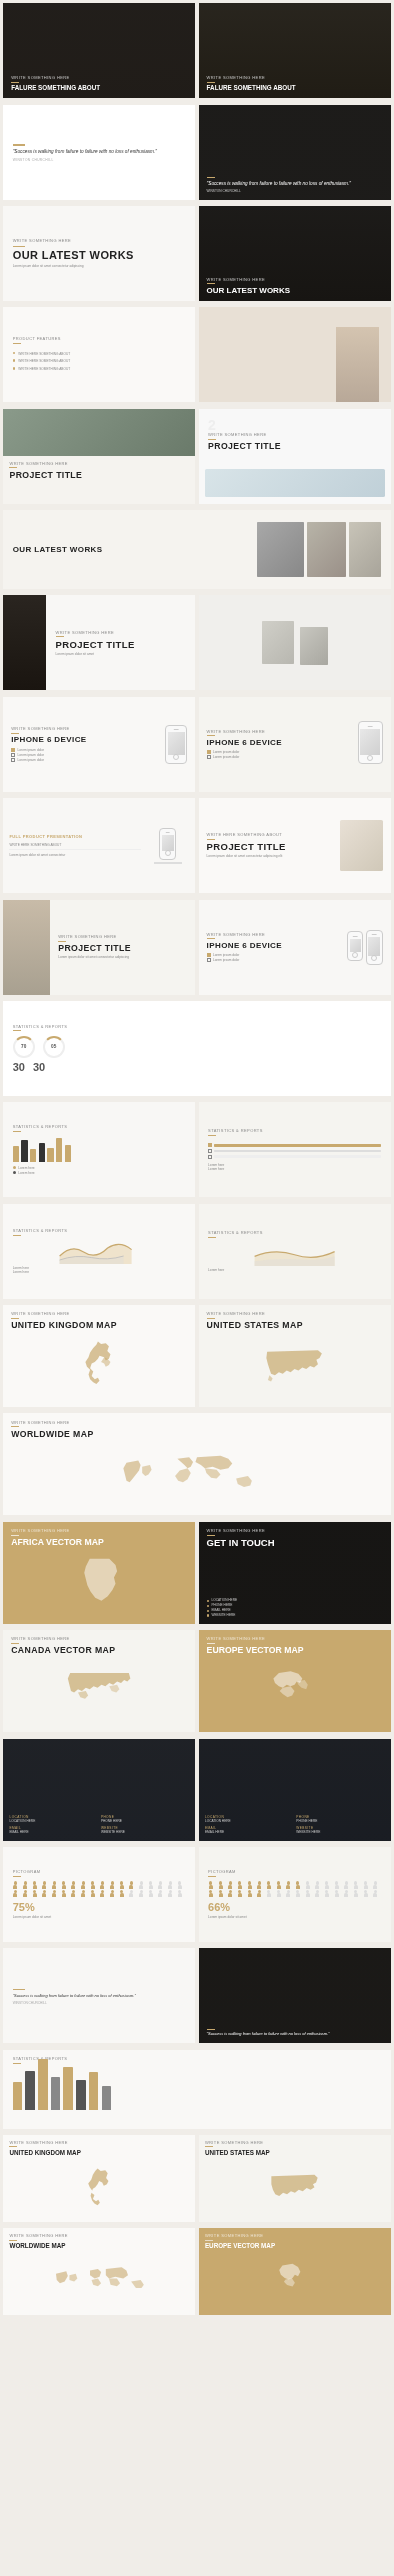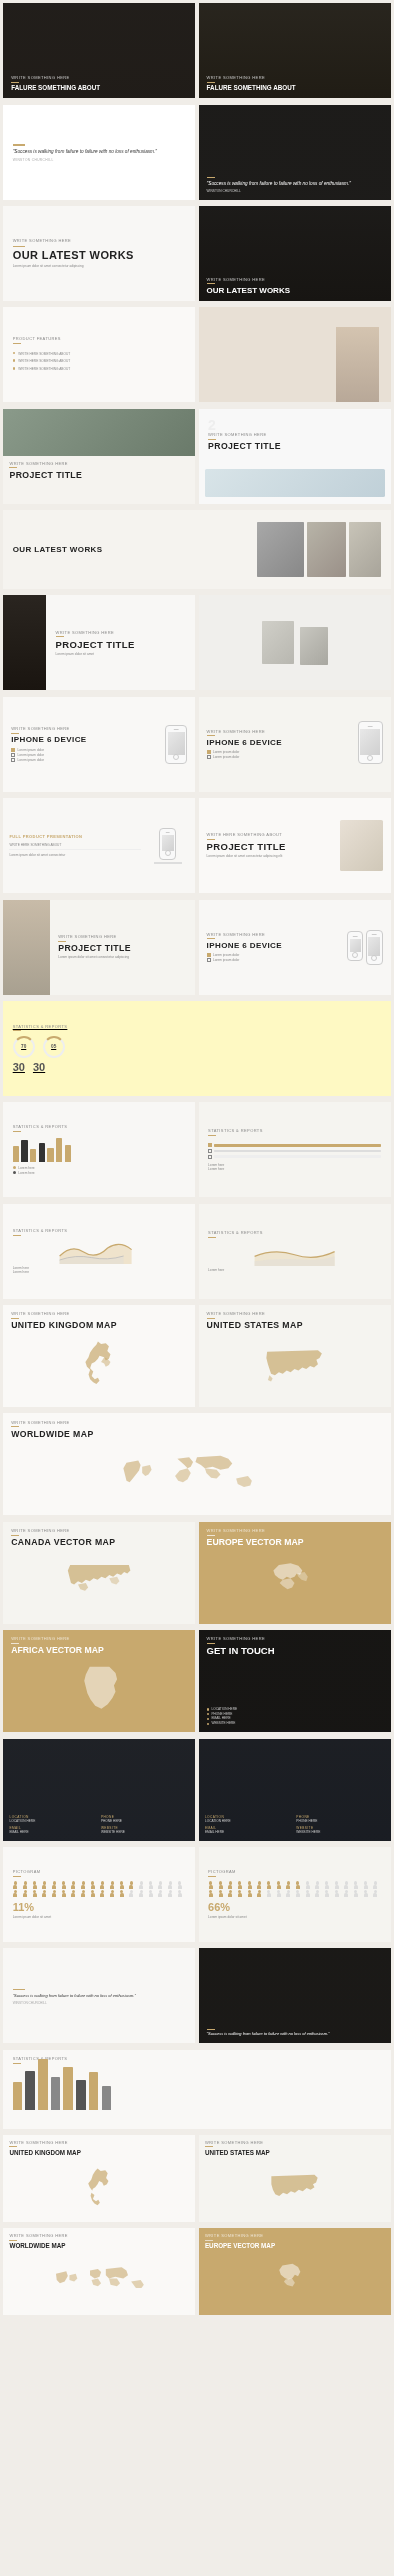--- a/index.html
+++ b/index.html
@@ -501,21 +501,21 @@
           </div>
           <div class="iphone-mockup" style="width:17.3px;height:35px;">
             <div class="iphone-screen"></div>
           </div>
         </div>
       </div>
     </div>
   </div>
 
   <div class="row">
-    <div class="slide slide-half" style="background:#fef9c3;text-decoration:underline;">
+    <div class="slide slide-half" style="background:#ffffff;">
       <div class="slide-content">
         <p class="small-label">STATISTICS &amp; REPORTS</p>
         <div class="accent-bar-sm"></div>
         <div style="display:flex;gap:8px;margin-top:3.2px;align-items:center;">
           <div class="progress-circle">70</div>
           <div class="progress-circle">05</div>
         </div>
         <div style="display:flex;gap:8px;margin-top:3.2px;align-items:center;">
           <div style="font-size:11px;font-weight:700;color:#555;">30</div>
           <div style="font-size:11px;font-weight:700;color:#555;">30</div>
@@ -651,20 +651,62 @@
             <path d="M30,20 L40,18 L42,24 L38,30 L34,32 L30,28Z" fill="#c8a96e" opacity="0.5"></path>
 
             <path d="M75,10 L90,8 L95,14 L92,20 L88,22 L84,18Z" fill="#c8a96e" opacity="0.6"></path>
             <path d="M78,25 L88,22 L92,28 L88,36 L82,40 L76,38 L72,32Z" fill="#c8a96e" opacity="0.5"></path>
 
             <path d="M100,8 L130,6 L140,10 L145,16 L140,22 L130,24 L120,20 L110,22 L105,18 L98,14Z" fill="#c8a96e" opacity="0.6"></path>
             <path d="M110,22 L125,24 L130,30 L125,35 L118,34 L112,28Z" fill="#c8a96e" opacity="0.5"></path>
 
             <path d="M150,35 L165,32 L170,38 L168,44 L160,46 L152,42Z" fill="#c8a96e" opacity="0.5"></path>
           </svg>
+        </div>
+      </div>
+    </div>
+  </div>
+
+  <div class="row">
+    <div class="slide" style="height:102px;background:#c8a96e;flex:1;">
+      <div style="padding:6.3px 8px;height:100%;display:flex;flex-direction:column;">
+        <p class="small-label-dark" style="color:rgba(255,255,255,0.7);">WRITE SOMETHING HERE</p>
+        <div style="width:8px;height:0.8px;background:rgba(255,255,255,0.7);margin:1.6px 0;"></div>
+        <h3 style="font-size:8.7px;font-weight:700;color:#fff;text-transform:uppercase;line-height:1.2;">AFRICA VECTOR MAP</h3>
+        <div style="flex:1;display:flex;align-items:center;justify-content:center;">
+          <svg width="43" height="51" viewBox="0 0 55 65">
+            <path d="M15,2 L40,2 L48,10 L50,18 L46,26 L48,34 L44,42 L38,50 L30,56 L22,52 L16,44 L12,36 L10,28 L8,20 L10,12Z" fill="rgba(255,255,255,0.5)"></path>
+          </svg>
+        </div>
+      </div>
+    </div>
+    <div class="slide slide-dark" style="height:102px;flex:1;">
+      <div style="width:100%;height:100%;background:linear-gradient(rgba(10,8,5,0.6),rgba(10,8,5,0.6));padding:6.3px 8px;display:flex;flex-direction:column;justify-content:space-between;">
+        <div>
+          <p class="small-label-dark">WRITE SOMETHING HERE</p>
+          <div style="width:8px;height:0.8px;background:#c8a96e;margin:1.6px 0;"></div>
+          <h3 style="font-size:9.5px;font-weight:700;color:#fff;text-transform:uppercase;line-height:1.2;">GET IN TOUCH</h3>
+        </div>
+        <div>
+          <div class="check-item">
+            <div class="bullet-tan"></div>
+            <p style="font-size:3.2px;color:#ccc;">LOCATION HERE</p>
+          </div>
+          <div class="check-item">
+            <div class="bullet-tan"></div>
+            <p style="font-size:3.2px;color:#ccc;">PHONE HERE</p>
+          </div>
+          <div class="check-item">
+            <div class="bullet-tan"></div>
+            <p style="font-size:3.2px;color:#ccc;">EMAIL HERE</p>
+          </div>
+          <div class="check-item">
+            <div class="bullet-tan"></div>
+            <p style="font-size:3.2px;color:#ccc;">WEBSITE HERE</p>
+          </div>
         </div>
       </div>
     </div>
   </div>
 
   <div class="row">
     <div class="slide" style="height:102px;background:#f5f4f0;flex:1;">
       <div style="padding:6.3px 8px;height:100%;display:flex;flex-direction:column;">
         <p class="small-label">WRITE SOMETHING HERE</p>
         <div class="accent-bar-sm"></div>
@@ -688,62 +730,20 @@
             <path d="M15,5 L30,3 L40,6 L45,12 L42,18 L38,16 L35,20 L30,22 L25,20 L20,24 L15,22 L10,18 L8,12Z" fill="rgba(255,255,255,0.5)"></path>
             <path d="M20,24 L30,22 L35,28 L32,34 L26,36 L20,32 L16,28Z" fill="rgba(255,255,255,0.4)"></path>
             <path d="M38,16 L48,14 L52,20 L50,26 L44,24 L40,20Z" fill="rgba(255,255,255,0.3)"></path>
           </svg>
         </div>
       </div>
     </div>
   </div>
 
   <div class="row">
-    <div class="slide" style="height:102px;background:#c8a96e;flex:1;">
-      <div style="padding:6.3px 8px;height:100%;display:flex;flex-direction:column;">
-        <p class="small-label-dark" style="color:rgba(255,255,255,0.7);">WRITE SOMETHING HERE</p>
-        <div style="width:8px;height:0.8px;background:rgba(255,255,255,0.7);margin:1.6px 0;"></div>
-        <h3 style="font-size:8.7px;font-weight:700;color:#fff;text-transform:uppercase;line-height:1.2;">AFRICA VECTOR MAP</h3>
-        <div style="flex:1;display:flex;align-items:center;justify-content:center;">
-          <svg width="43" height="51" viewBox="0 0 55 65">
-            <path d="M15,2 L40,2 L48,10 L50,18 L46,26 L48,34 L44,42 L38,50 L30,56 L22,52 L16,44 L12,36 L10,28 L8,20 L10,12Z" fill="rgba(255,255,255,0.5)"></path>
-          </svg>
-        </div>
-      </div>
-    </div>
-    <div class="slide slide-dark" style="height:102px;flex:1;">
-      <div style="width:100%;height:100%;background:linear-gradient(rgba(10,8,5,0.6),rgba(10,8,5,0.6));padding:6.3px 8px;display:flex;flex-direction:column;justify-content:space-between;">
-        <div>
-          <p class="small-label-dark">WRITE SOMETHING HERE</p>
-          <div style="width:8px;height:0.8px;background:#c8a96e;margin:1.6px 0;"></div>
-          <h3 style="font-size:9.5px;font-weight:700;color:#fff;text-transform:uppercase;line-height:1.2;">GET IN TOUCH</h3>
-        </div>
-        <div>
-          <div class="check-item">
-            <div class="bullet-tan"></div>
-            <p style="font-size:3.2px;color:#ccc;">LOCATION HERE</p>
-          </div>
-          <div class="check-item">
-            <div class="bullet-tan"></div>
-            <p style="font-size:3.2px;color:#ccc;">PHONE HERE</p>
-          </div>
-          <div class="check-item">
-            <div class="bullet-tan"></div>
-            <p style="font-size:3.2px;color:#ccc;">EMAIL HERE</p>
-          </div>
-          <div class="check-item">
-            <div class="bullet-tan"></div>
-            <p style="font-size:3.2px;color:#ccc;">WEBSITE HERE</p>
-          </div>
-        </div>
-      </div>
-    </div>
-  </div>
-
-  <div class="row">
     <div class="slide slide-dark" style="height:102px;flex:1;">
       <div style="width:100%;height:100%;background:linear-gradient(rgba(20,25,35,0.5),rgba(20,25,35,0.6));display:flex;flex-direction:column;justify-content:flex-end;padding:6.3px;">
         <div style="display:grid;grid-template-columns:1fr 1fr;gap:3.2px;">
           <div>
             <p style="font-size:3.2px;color:#c8a96e;letter-spacing:0.4px;text-transform:uppercase;">LOCATION</p>
             <p style="font-size:3.2px;color:#ccc;">LOCATION HERE</p>
           </div>
           <div>
             <p style="font-size:3.2px;color:#c8a96e;letter-spacing:0.4px;text-transform:uppercase;">PHONE</p>
             <p style="font-size:3.2px;color:#ccc;">PHONE HERE</p>
@@ -931,21 +931,21 @@
             <div class="icon-person">
                 <div class="person-head person-head-gray"></div>
                 <div class="person-body person-body-gray"></div>
               </div>
             <div class="icon-person">
                 <div class="person-head person-head-gray"></div>
                 <div class="person-body person-body-gray"></div>
               </div>
           </div>
         </div>
-        <p style="font-size:11px;font-weight:700;color:#c8a96e;margin-top:3.2px;">11%</p>
+        <p style="font-size:11px;font-weight:700;color:#c8a96e;margin-top:3.2px;">75%</p>
         <p class="body-text">Lorem ipsum dolor sit amet</p>
       </div>
     </div>
     <div class="slide slide-half" style="background:#f5f4f0;">
       <div class="slide-content">
         <p class="small-label">PICTOGRAM</p>
         <div class="accent-bar-sm"></div>
         <div style="margin-top:3.2px;">
           <div class="icon-grid">
             <div class="icon-person">

